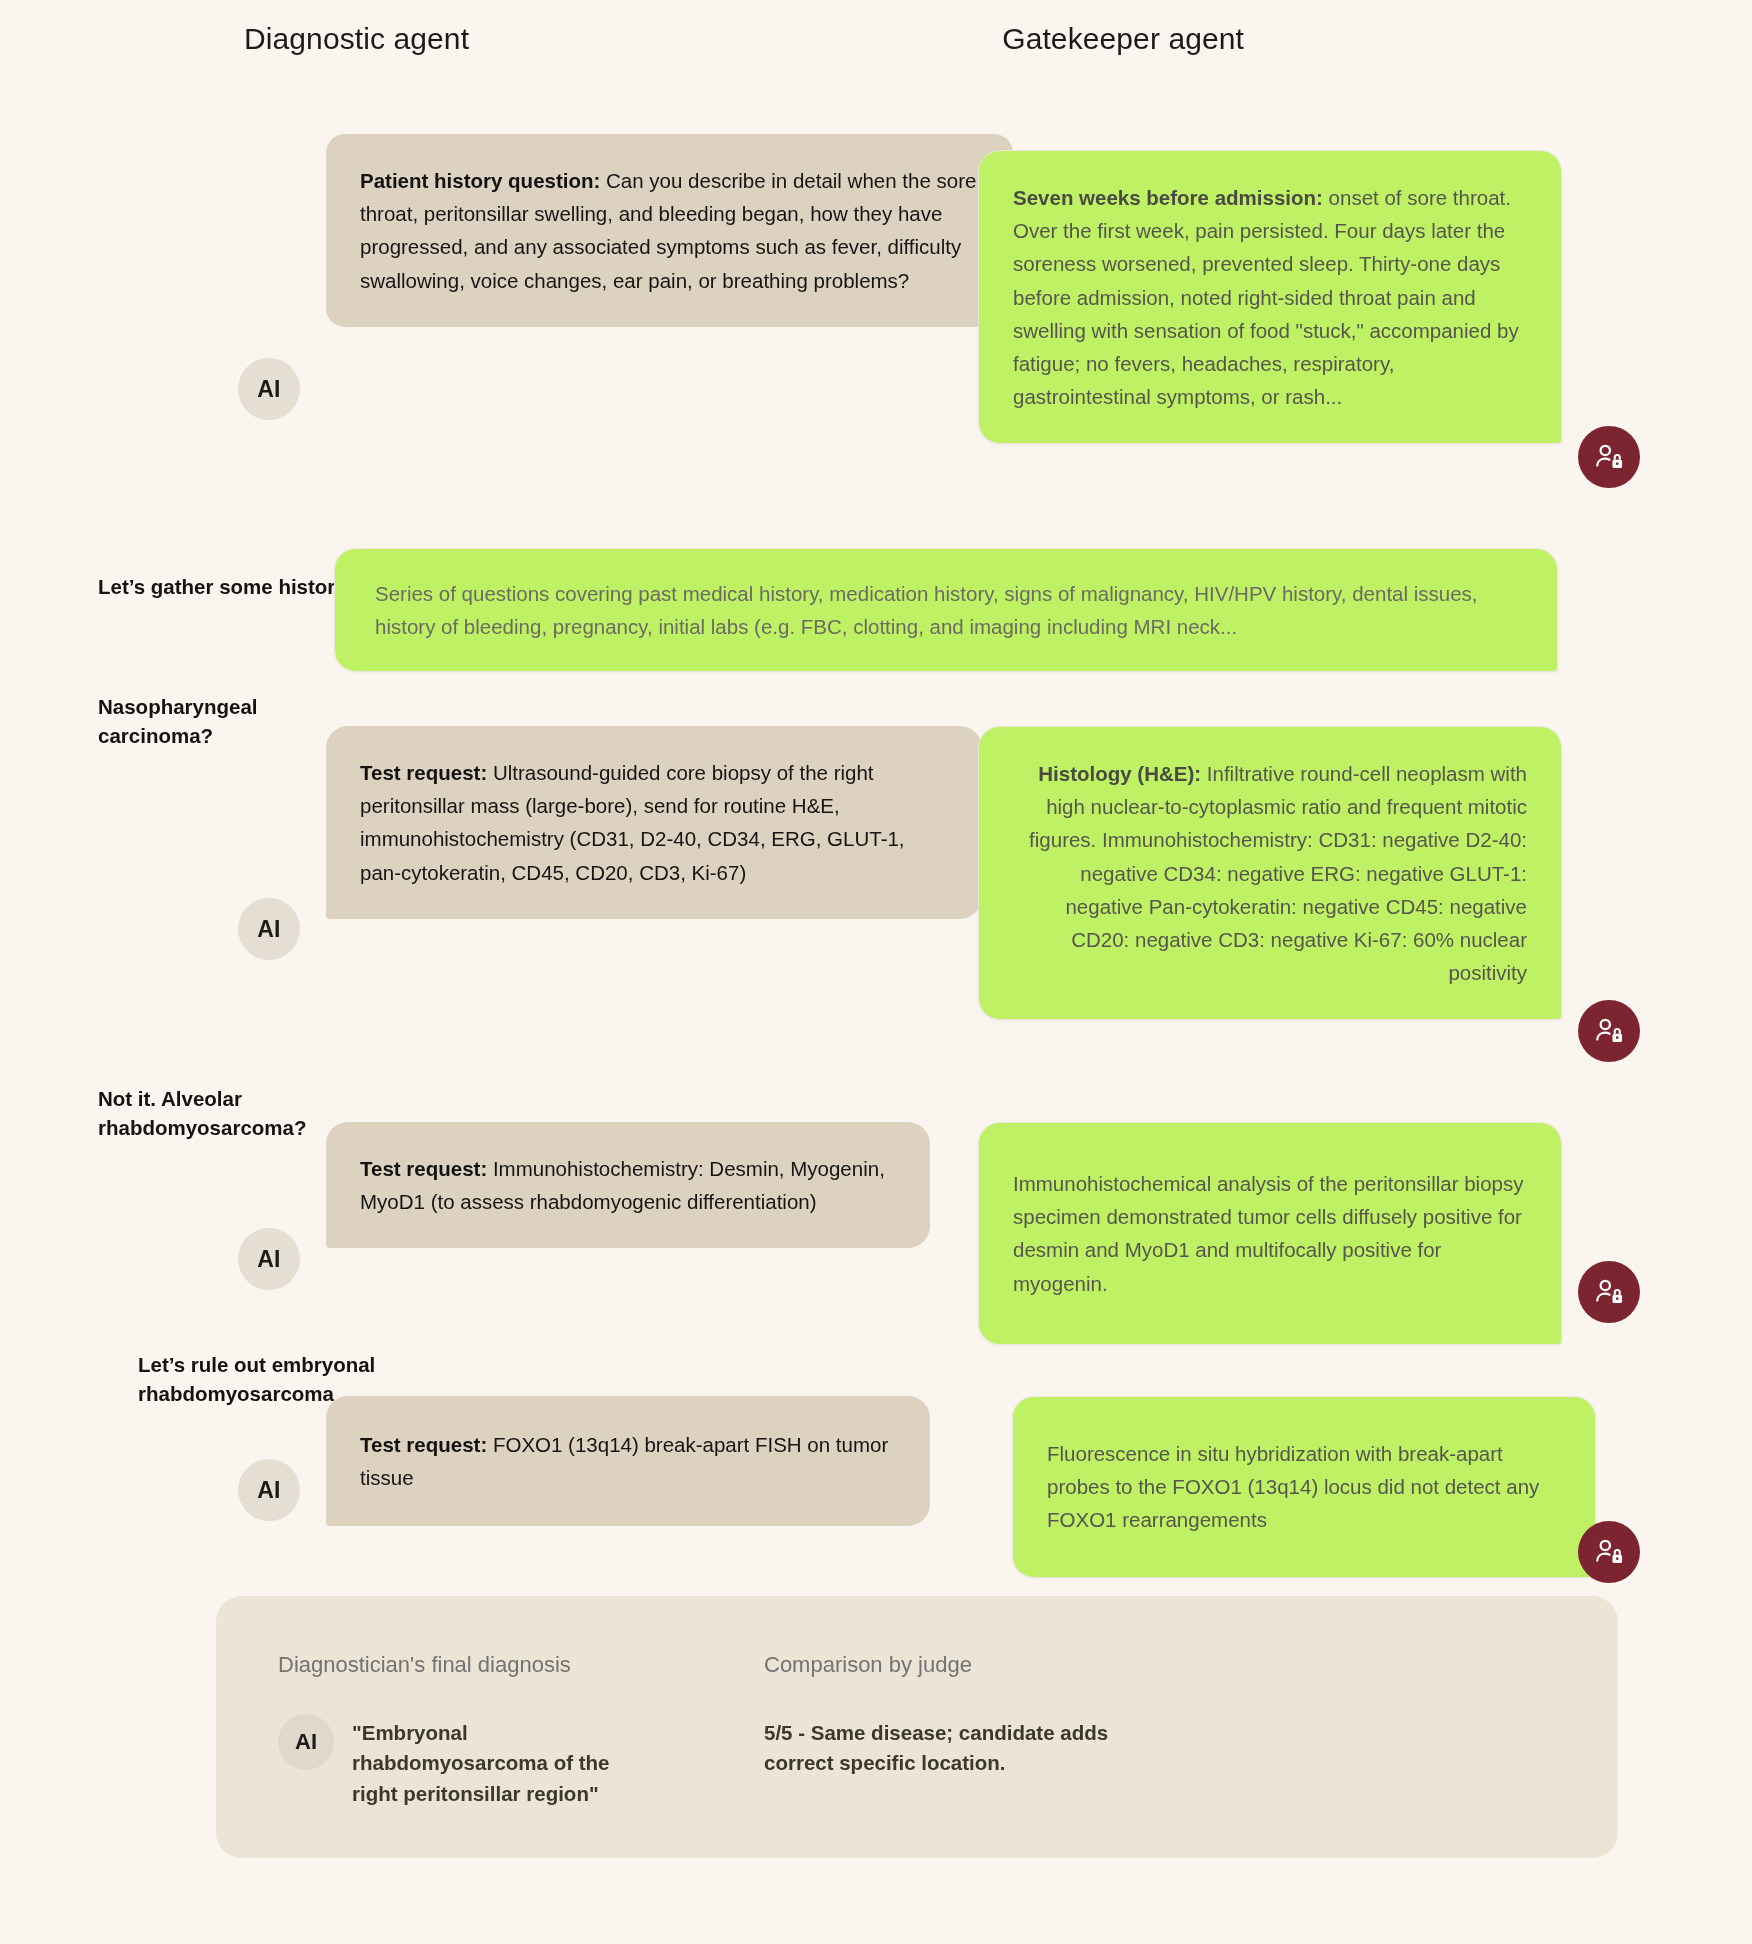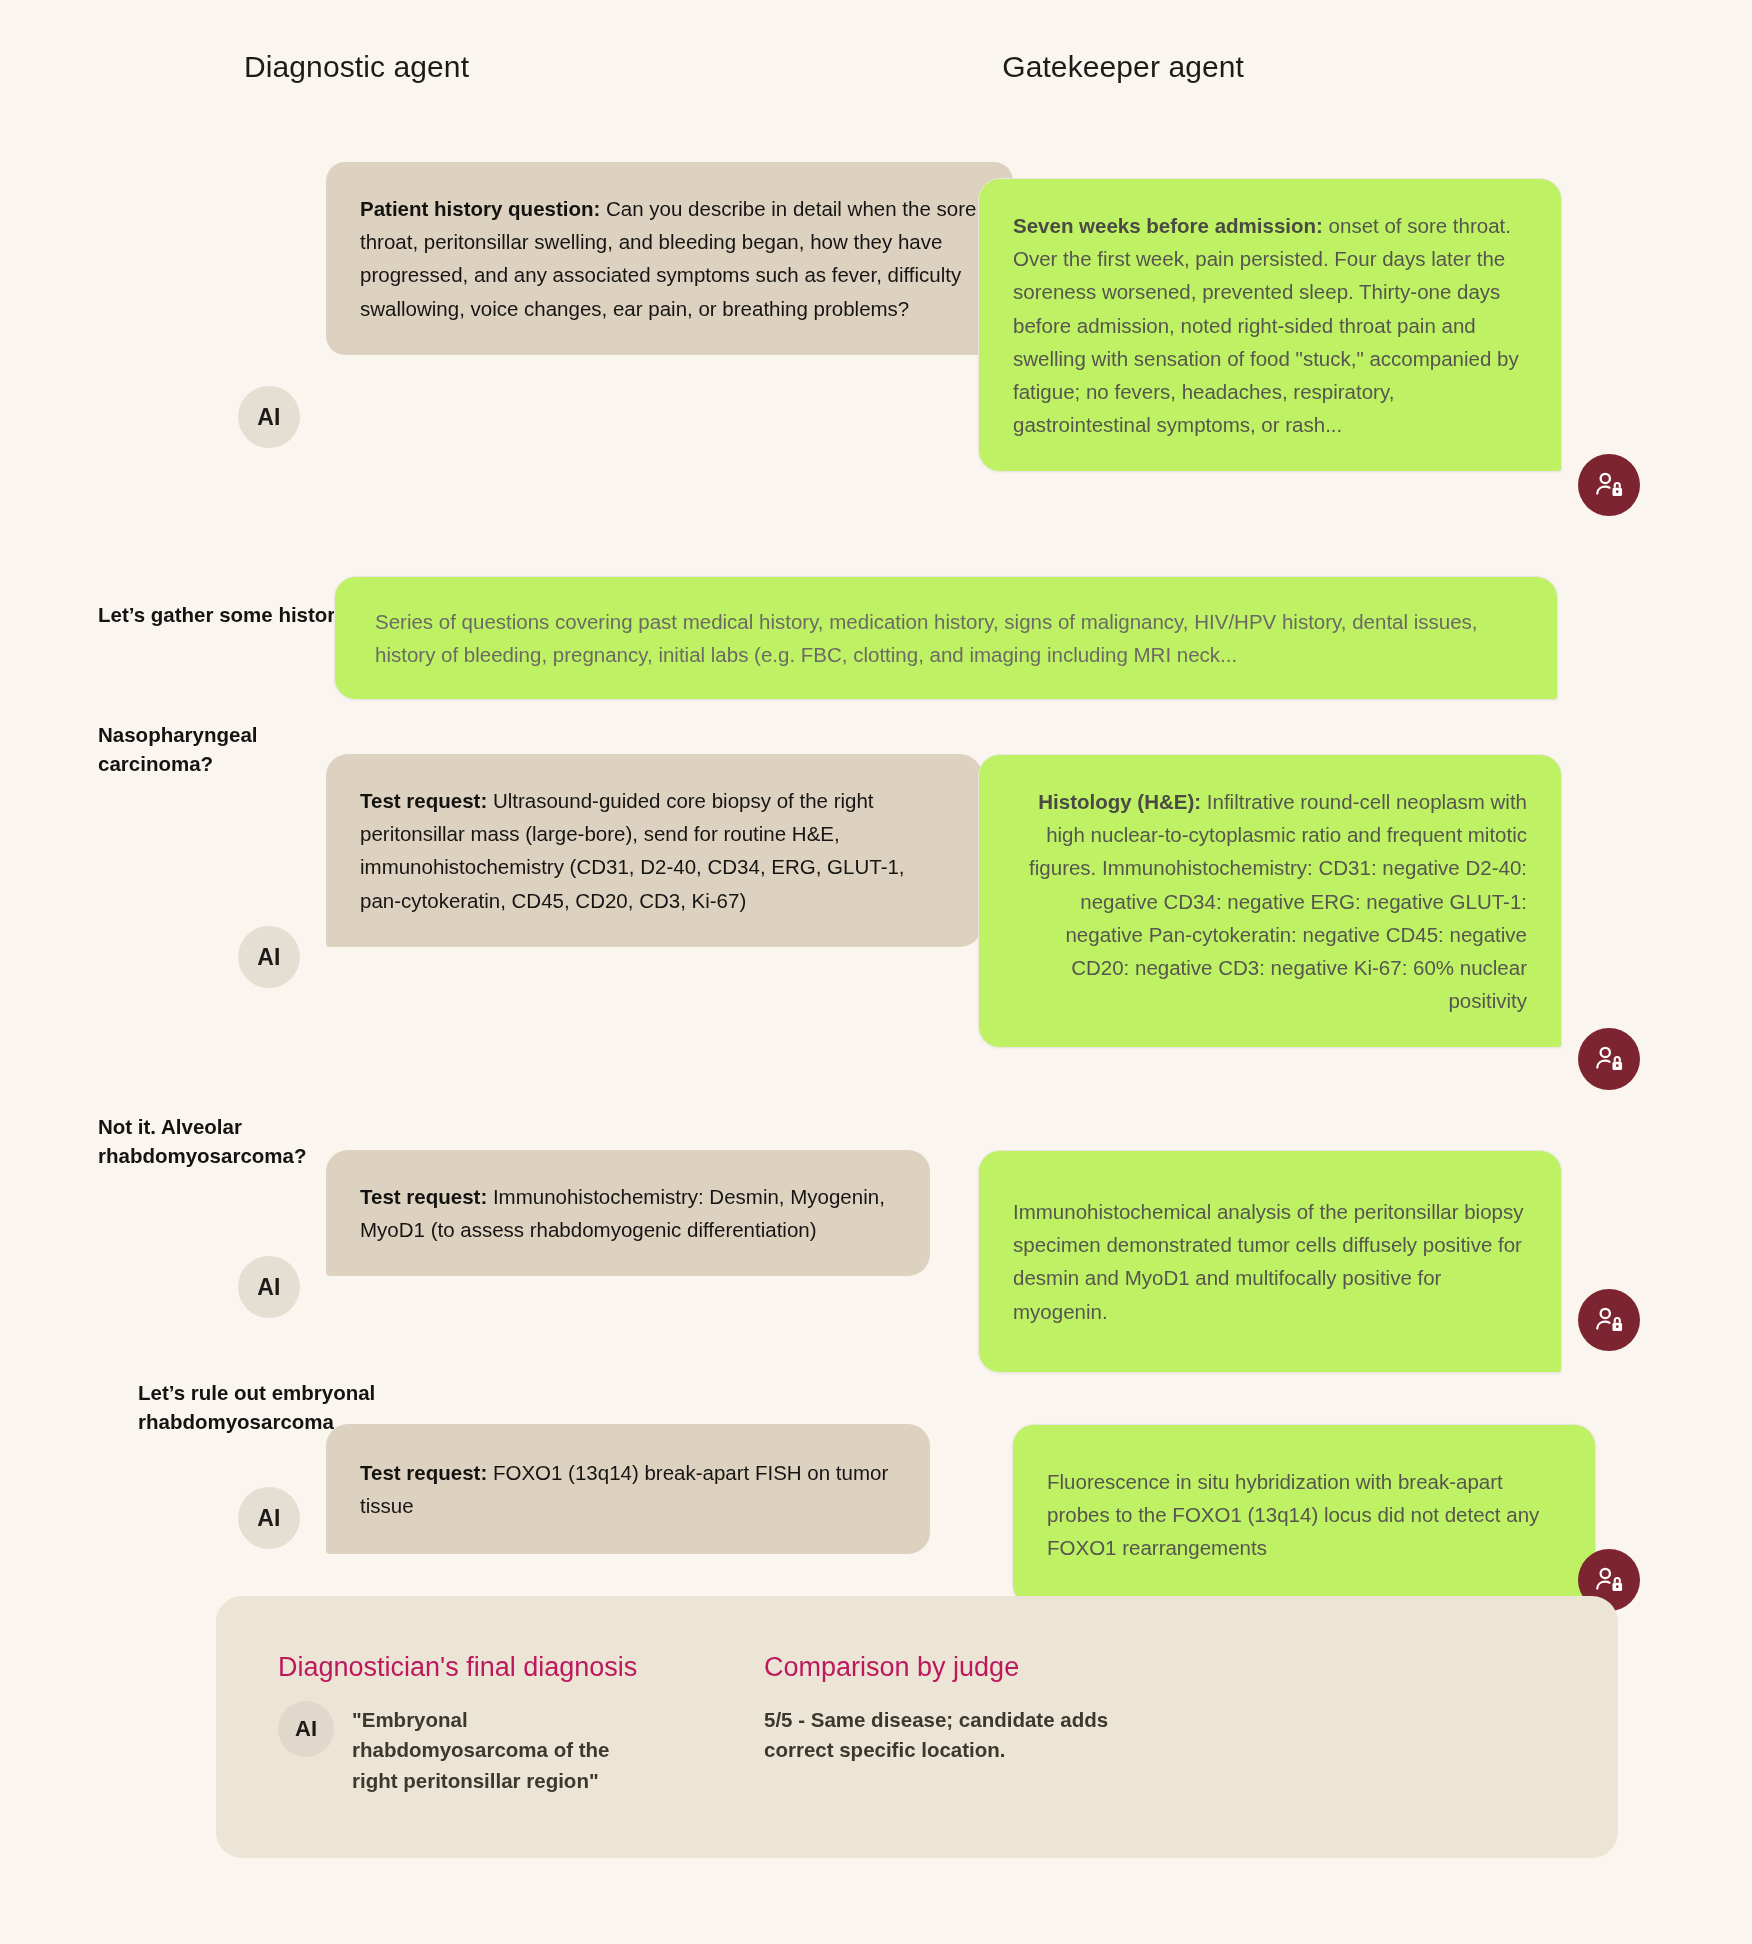--- a/index.html
+++ b/index.html
@@ -13,21 +13,20 @@
     font-family: "Liberation Sans", sans-serif;
     color: #1c1b19;
     position: relative;
     overflow: hidden;
   }
 
   
   .col-headers {
     position: relative;
     height: 62px;
-    margin-top: 28px;
   }
   .col-header {
     position: absolute;
     font-size: 30px;
     font-weight: 400;
     color: #1c1b19;
     letter-spacing: 0.1px;
     top: 22px;
   }
   .col-header.left  { left: 244px; }
@@ -122,24 +121,24 @@
   .summary-inner {
     display: flex;
     padding: 56px 62px 0 62px;
     gap: 0;
   }
   .sum-col { position: relative; }
   .sum-col.c1 { width: 486px; }
   .sum-col.c2 { width: 452px; }
   .sum-col.c3 { width: 400px; }
   .sum-title {
-    font-size: 27px;
+    font-size: 22px;
     font-weight: 400;
-    color: #be185d;
-    margin-bottom: 22px;
+    color: #737373;
+    margin-bottom: 40px;
     white-space: nowrap;
   }
   .sum-body {
     font-size: 20.5px;
     font-weight: 700;
     line-height: 1.48;
     color: #3b382e;
   }
   .sum-col.c1 .sum-row {
     display: flex;

